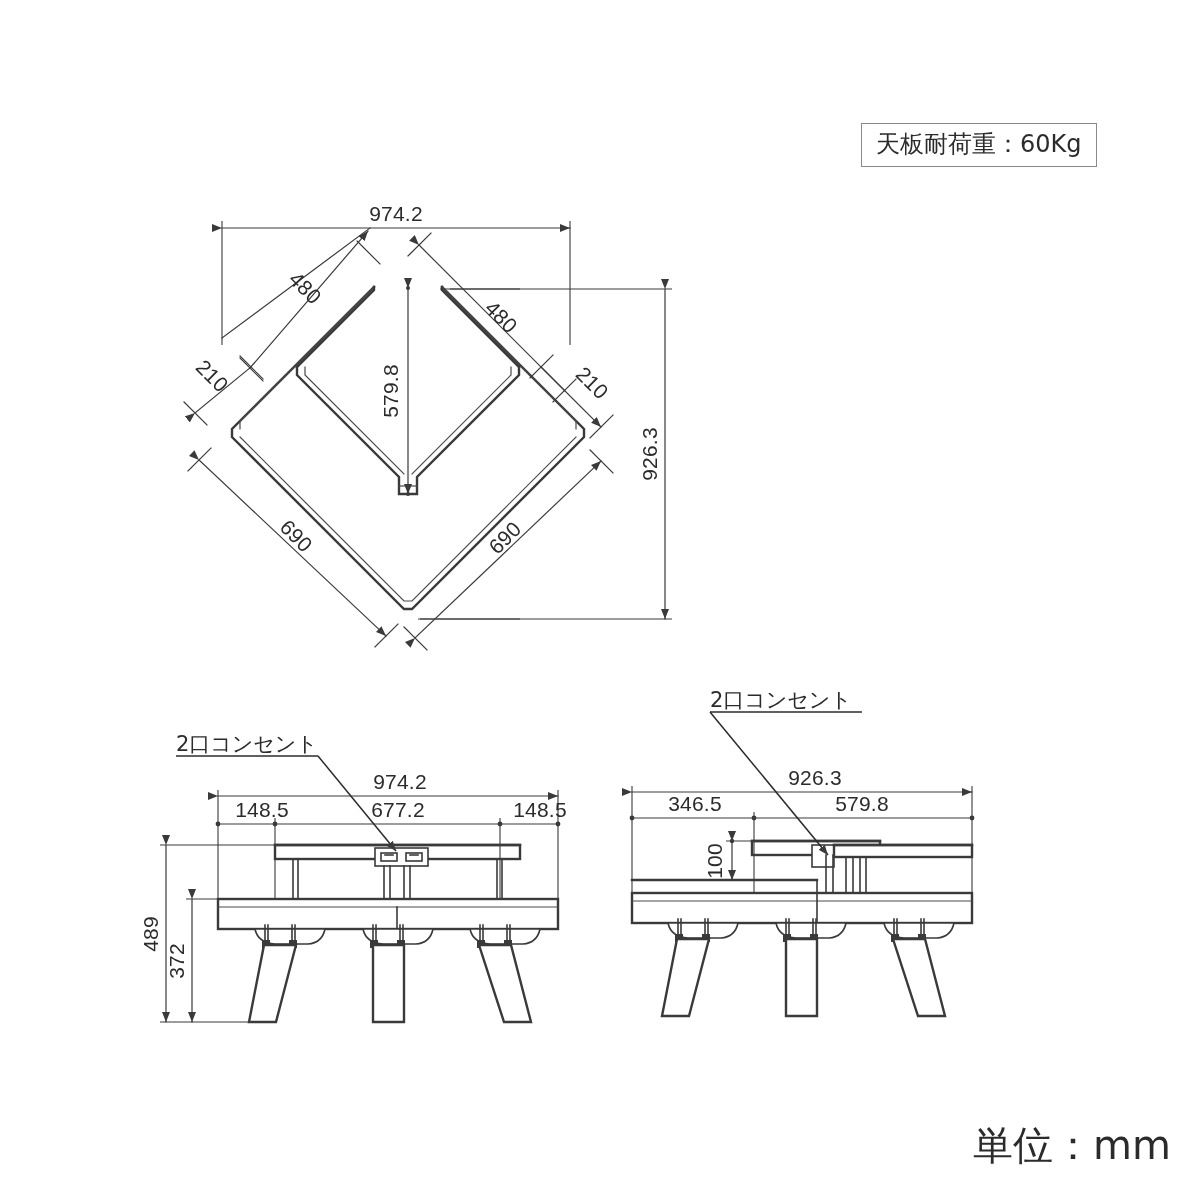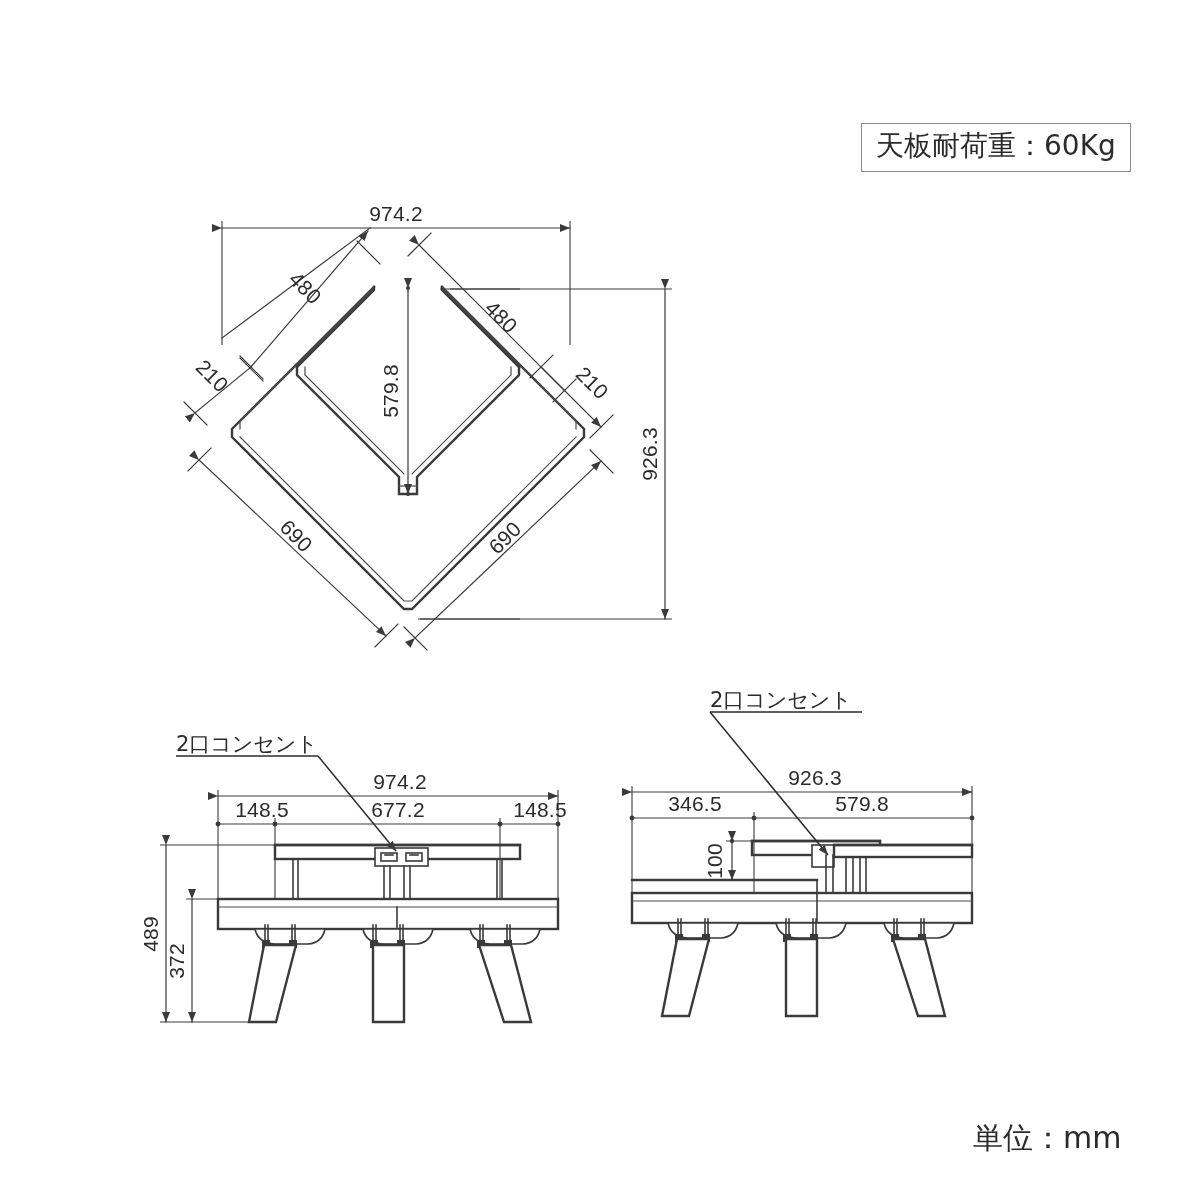--- a/index.html
+++ b/index.html
@@ -46,31 +46,31 @@
   }
 
   #load-badge {
     position: absolute;
     left: 861px;
     top: 123px;
     border: 1.5px solid #8a8a8a;
     background: #ffffff;
     padding: 7px 14px 9px 14px;
     font-family: "DejaVu Sans", "Liberation Sans", sans-serif;
-    font-size: 28px;
+    font-size: 24px;
     color: #2b2b2b;
     white-space: nowrap;
     line-height: 1.1;
   }
   #unit-note {
     position: absolute;
     left: 973px;
     top: 1118px;
     font-family: "DejaVu Sans", "Liberation Sans", sans-serif;
-    font-size: 30px;
+    font-size: 40px;
     color: #2b2b2b;
     white-space: nowrap;
   }
 </style>
 </head>
 <body>
 
 <div id="sheet">
 
   <svg class="drw" viewBox="0 0 1200 1200" xmlns="http://www.w3.org/2000/svg">

